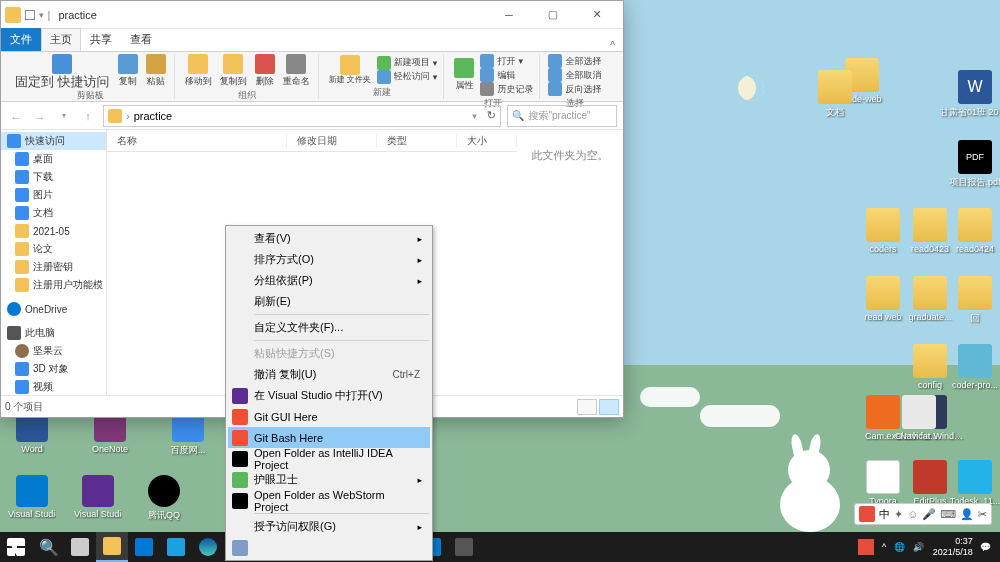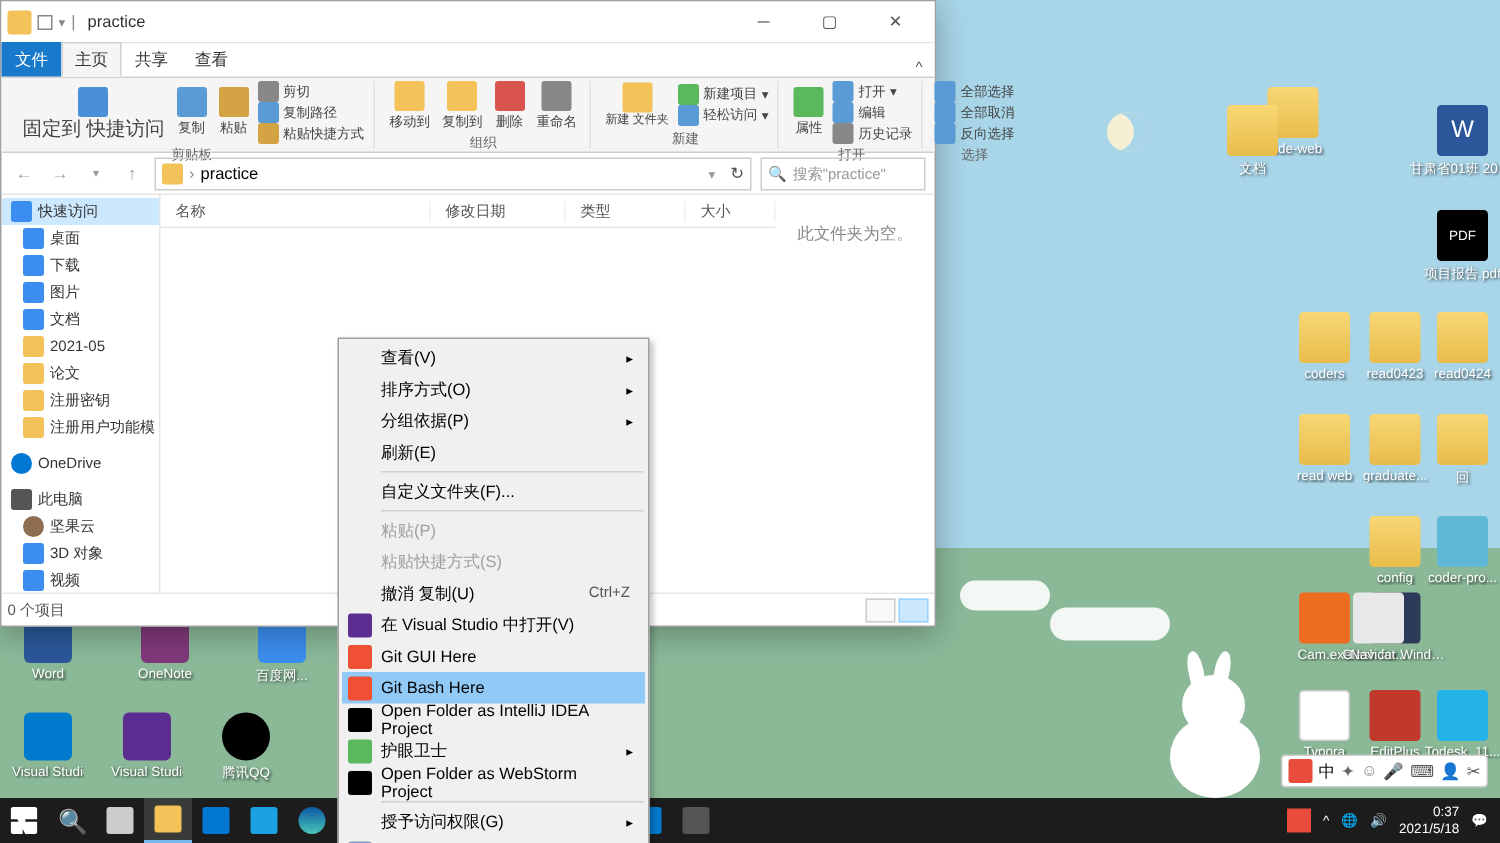--- a/index.html
+++ b/index.html
@@ -263,34 +263,20 @@
 快捷访问</div>
           </div>
         <div class="rbtncol">
             <div class="rbtn-ico"></div>
             <div class="rbtn-lbl">复制</div>
           </div>
         <div class="rbtncol">
             <div class="rbtn-ico" style="background:#d4a344"></div>
             <div class="rbtn-lbl">粘贴</div>
           </div>
-        <div class="rtextcol">
-          <div class="rtextrow">
-              <div class="rbtn-ico sm" style="background:#888"></div>
-              <span>剪切</span>
-            </div>
-          <div class="rtextrow">
-              <div class="rbtn-ico sm"></div>
-              <span>复制路径</span>
-            </div>
-          <div class="rtextrow">
-              <div class="rbtn-ico sm" style="background:#d4a344"></div>
-              <span>粘贴快捷方式</span>
-            </div>
-        </div>
       </div>
       <div class="rgroup-lbl">剪贴板</div>
     </div>
     <div class="rgroup">
       <div class="rgroup-icons">
         <div class="rbtncol">
             <div class="rbtn-ico" style="background:#f3c258"></div>
             <div class="rbtn-lbl">移动到</div>
           </div>
         <div class="rbtncol">
@@ -478,23 +464,20 @@
     </div>
   <div class="ctxitem">
       <span>刷新(E)</span>
     </div>
   <div class="ctxsep"></div>
   <div class="ctxitem">
       <span>自定义文件夹(F)...</span>
     </div>
   <div class="ctxsep"></div>
   <div class="ctxitem disabled">
-      <span>粘贴(P)</span>
-    </div>
-  <div class="ctxitem disabled">
       <span>粘贴快捷方式(S)</span>
     </div>
   <div class="ctxitem">
       <span>撤消 复制(U)</span>
       <span class="shortcut">Ctrl+Z</span>
     </div>
   <div class="ctxitem">
       <div class="cico" style="background:#5c2d91"></div>
       <span>在 Visual Studio 中打开(V)</span>
     </div>

